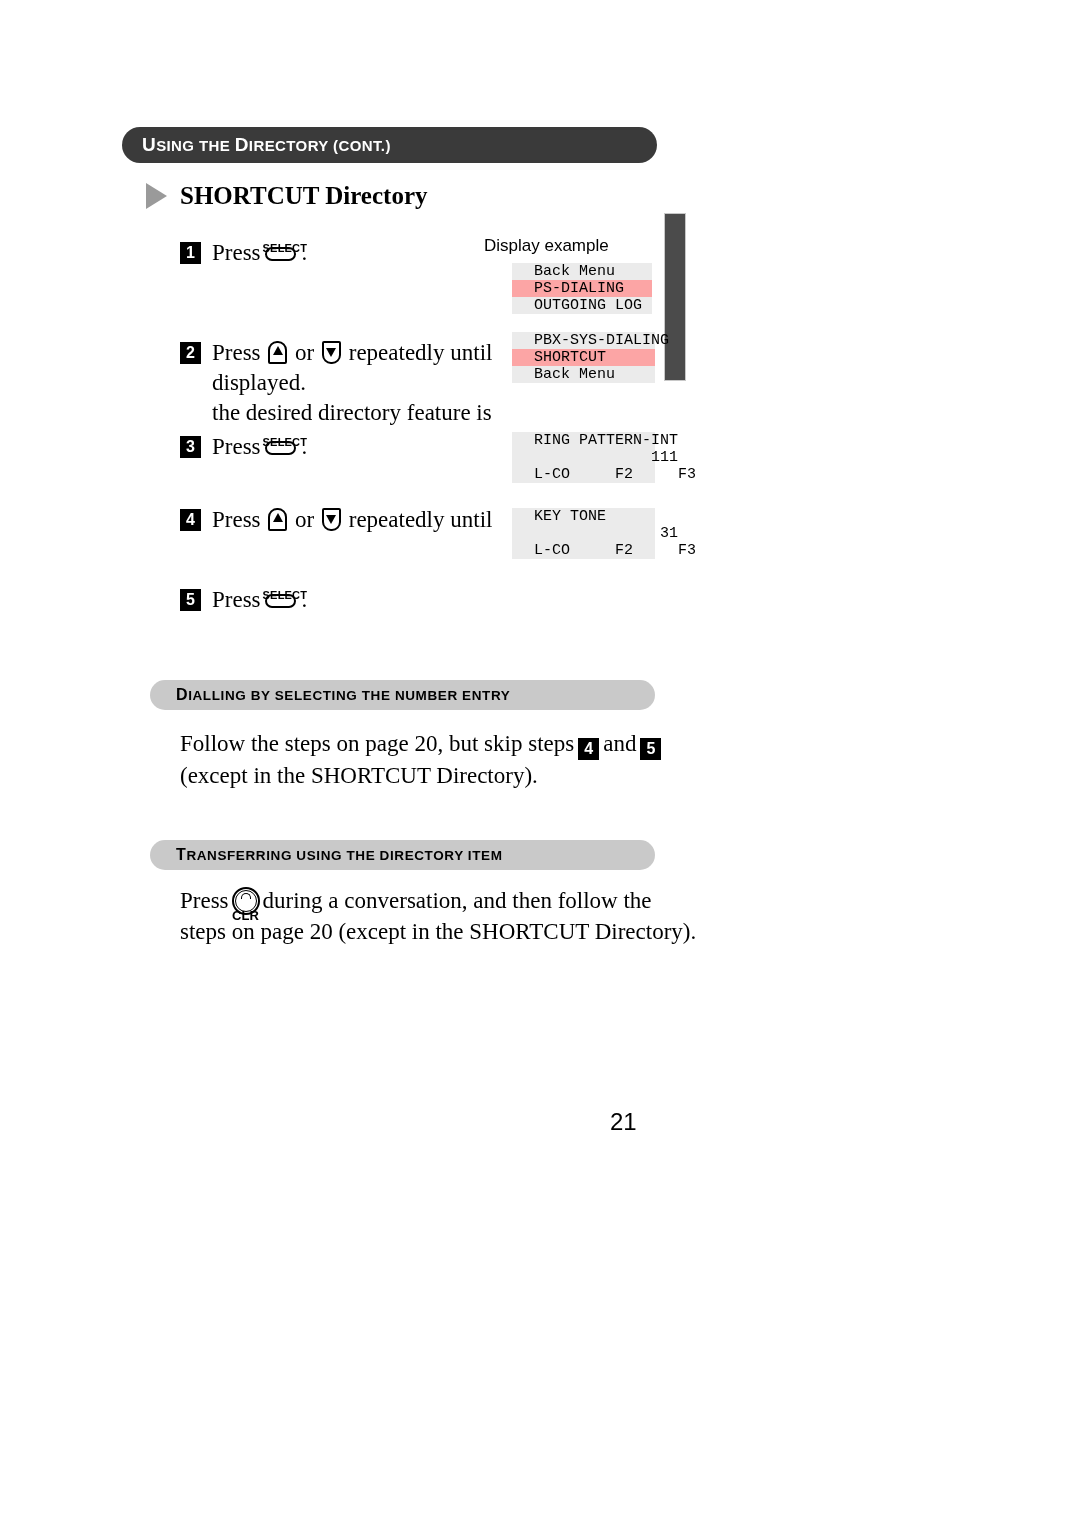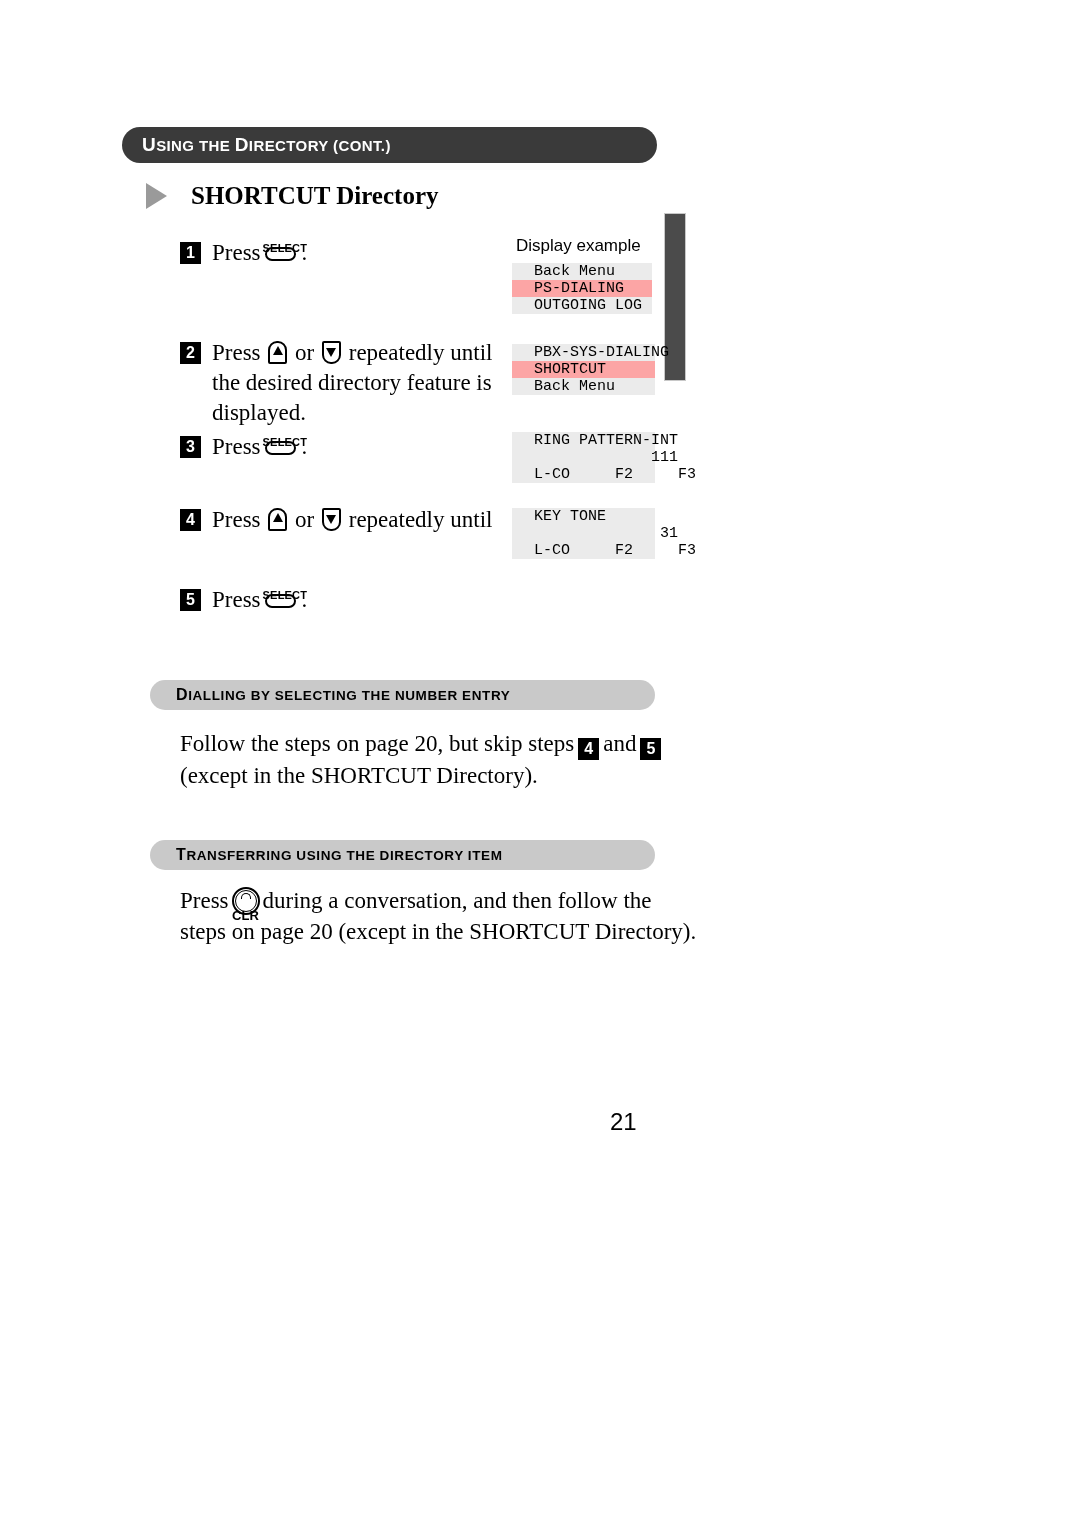--- a/index.html
+++ b/index.html
@@ -48,21 +48,20 @@
     font-size: 15px;
   }
 
   
   .sec-title {
     position: absolute;
     left: 146px;
     top: 182px;
     display: flex;
     align-items: center;
-    gap: 11px;
   }
   .tri-bullet {
     width: 0;
     height: 0;
     border-top: 13px solid transparent;
     border-bottom: 13px solid transparent;
     border-left: 21px solid #9a9a9a;
     margin-right: 13px;
   }
   .sec-title-text {
@@ -222,21 +221,21 @@
     height: 6px;
     border: 1.5px solid #000;
     border-bottom: none;
     border-radius: 6px 6px 0 0;
     box-sizing: border-box;
   }
 
   
   .disp-label {
     position: absolute;
-    left: 516px;
+    left: 484px;
     top: 236px;
     font-family: "Liberation Sans", sans-serif;
     font-size: 17px;
     color: #000;
     white-space: nowrap;
   }
   .lcd {
     position: absolute;
     background: #ebebeb;
     font-family: "Liberation Mono", monospace;
@@ -325,21 +324,21 @@
   <div class="edge-tab"></div>
 
   <div class="disp-label">Display example</div>
 
   <div class="lcd" style="left:512px; top:263px; width:140px;">
     <div class="row">Back Menu</div>
     <div class="row hl">PS-DIALING</div>
     <div class="row">OUTGOING LOG</div>
   </div>
 
-  <div class="lcd" style="left:512px; top:344px; width:143px;">
+  <div class="lcd" style="left:512px; top:332px; width:143px;">
     <div class="row">PBX-SYS-DIALING</div>
     <div class="row hl">SHORTCUT</div>
     <div class="row">Back Menu</div>
   </div>
 
   <div class="lcd" style="left:512px; top:432px; width:143px;">
     <div class="row">RING PATTERN-INT</div>
     <div class="row">             111</div>
     <div class="row">L-CO     F2     F3</div>
   </div>
@@ -354,22 +353,22 @@
     <span class="badge">1</span>
     <span class="step-body">
         <span class="ln"><span>Press</span><span class="key-select"><span class="lbl">SELECT</span><span class="oval"></span></span><span>.</span></span>
       </span>
   </div>
 
   <div class="step" style="left:180px; top:338px;">
     <span class="badge">2</span>
     <span class="step-body">
       <span class="ln"><span>Press</span>&nbsp;<span class="key-nav up"><span class="box"></span><span class="arrow"></span></span>&nbsp;<span>or</span>&nbsp;<span class="key-nav down"><span class="box"></span><span class="arrow"></span></span>&nbsp;<span>repeatedly until</span></span>
+      <span class="ln">displayed.</span>
       <span class="ln">the desired directory feature is</span>
-      <span class="ln">displayed.</span>
     </span>
   </div>
 
   <div class="step" style="left:180px; top:432px;">
     <span class="badge">3</span>
     <span class="step-body">
         <span class="ln"><span>Press</span><span class="key-select"><span class="lbl">SELECT</span><span class="oval"></span></span><span>.</span></span>
       </span>
   </div>
 

